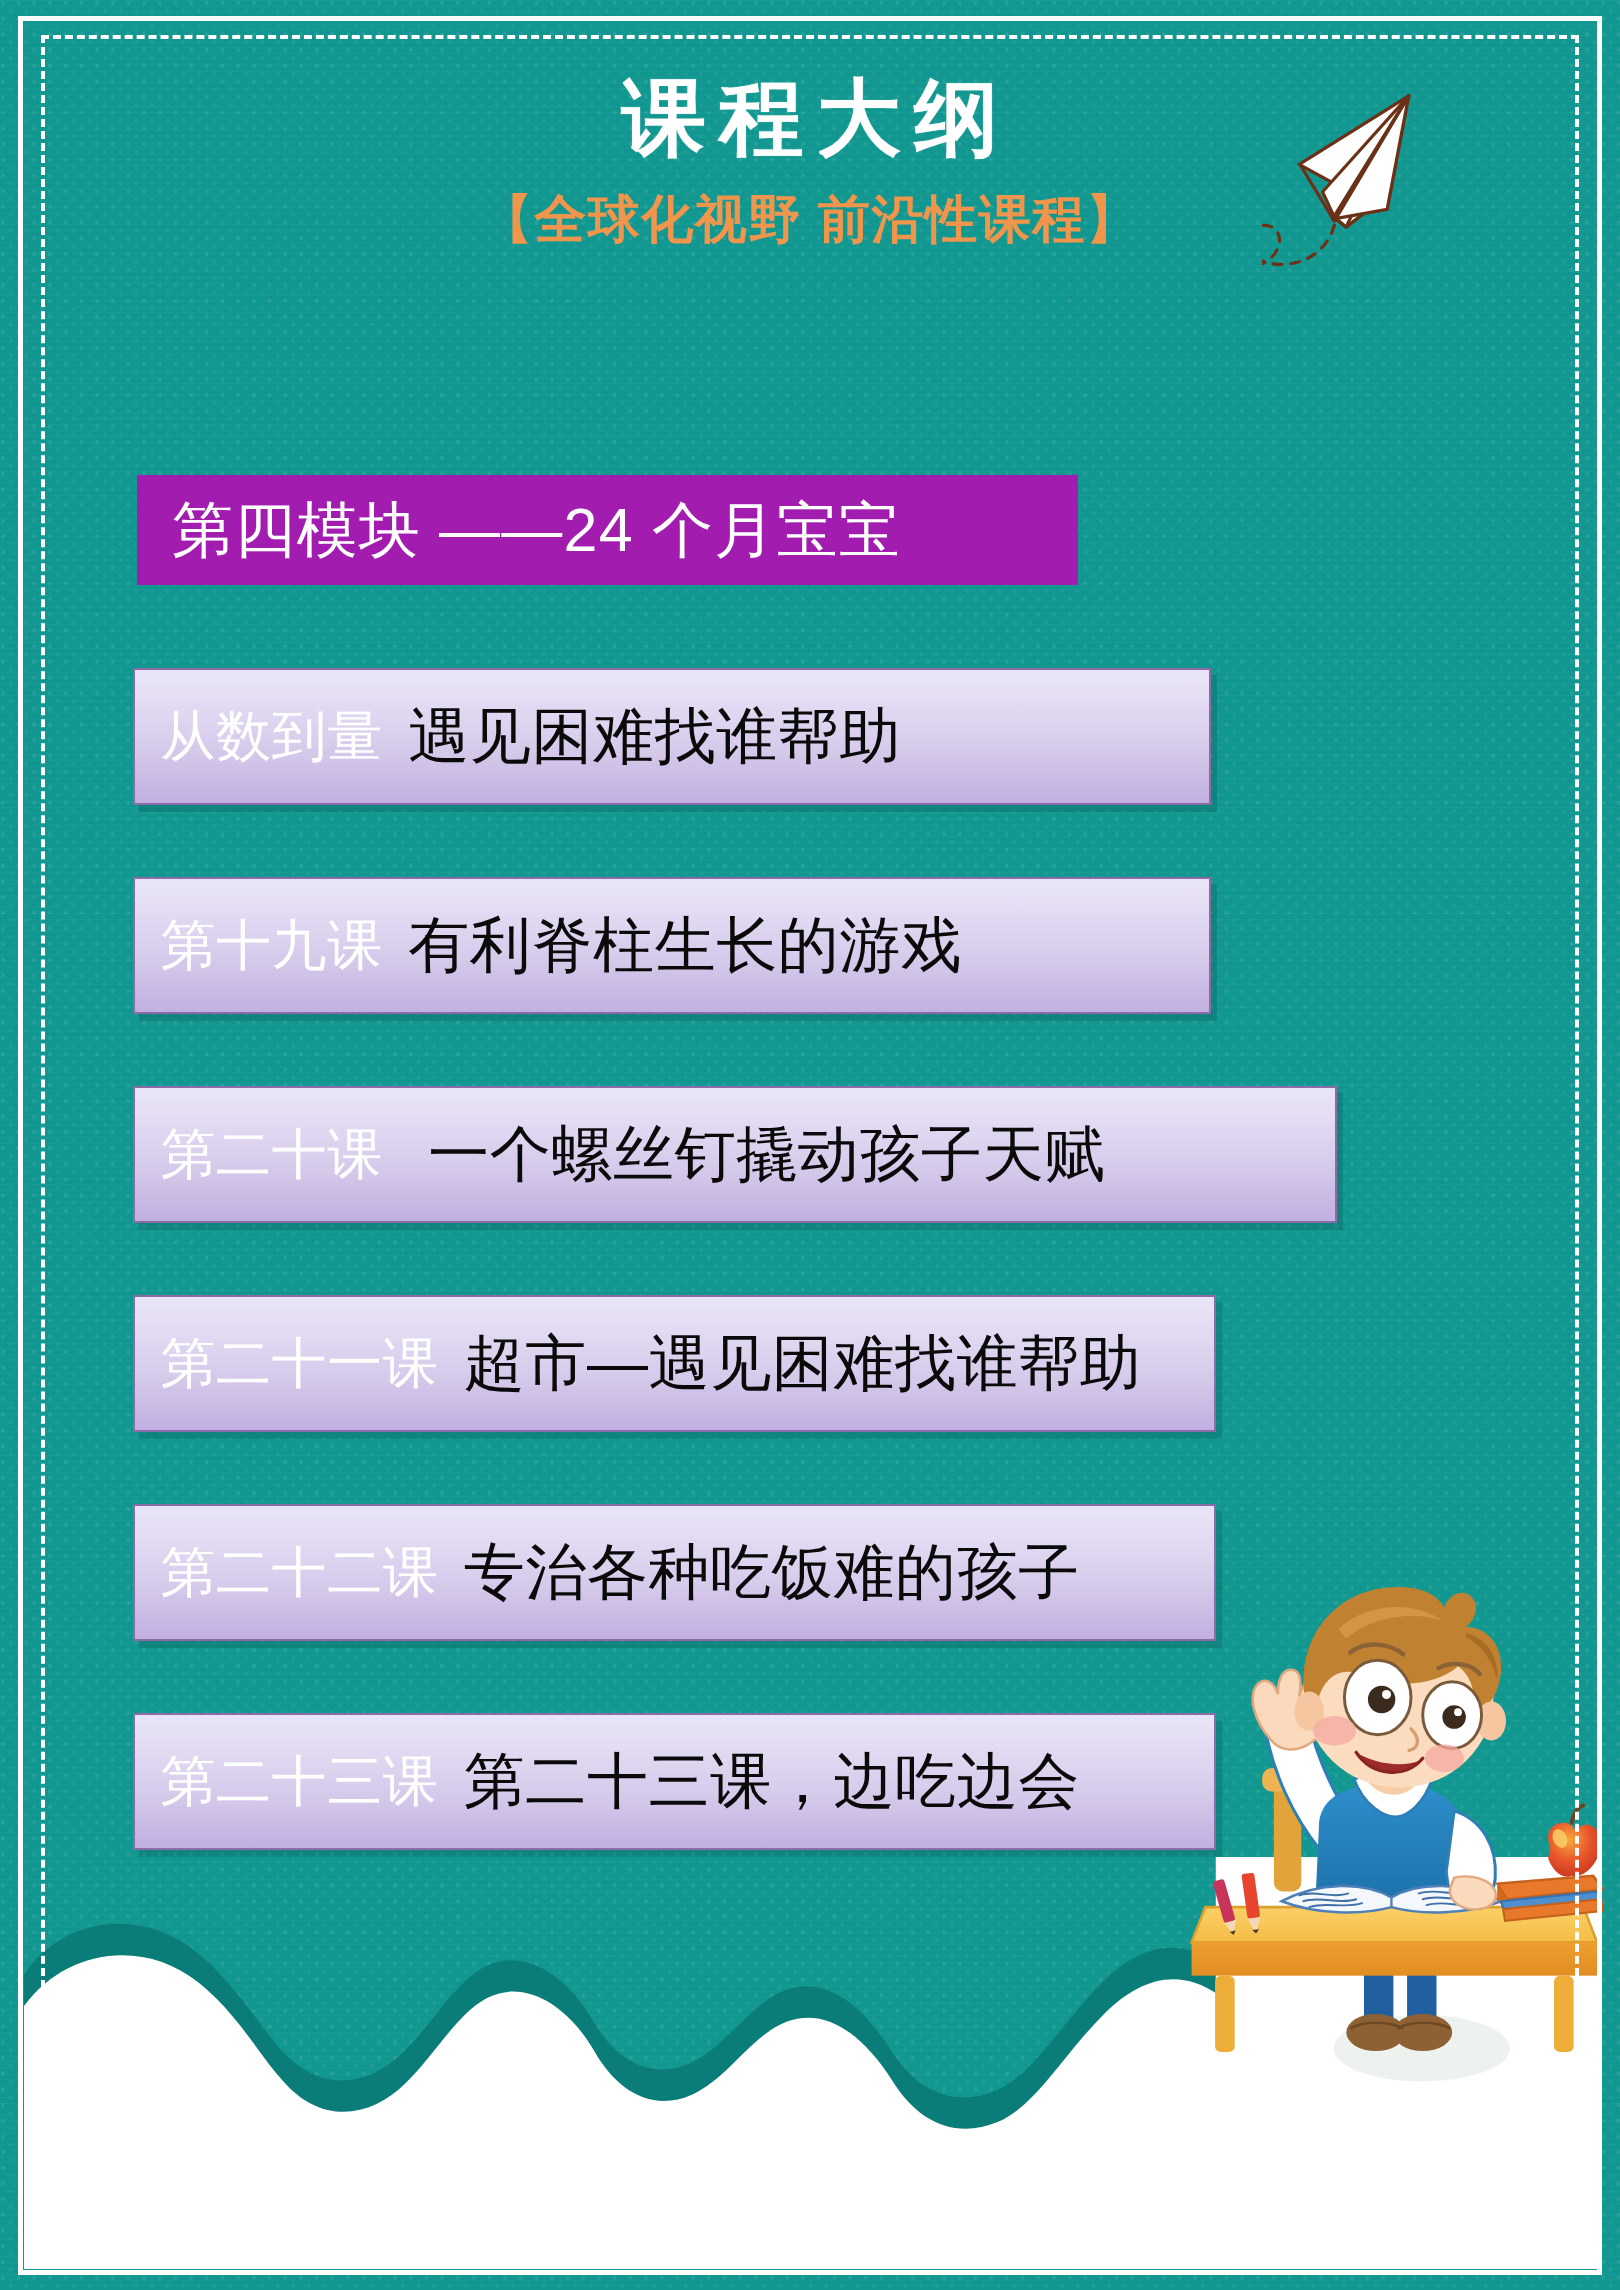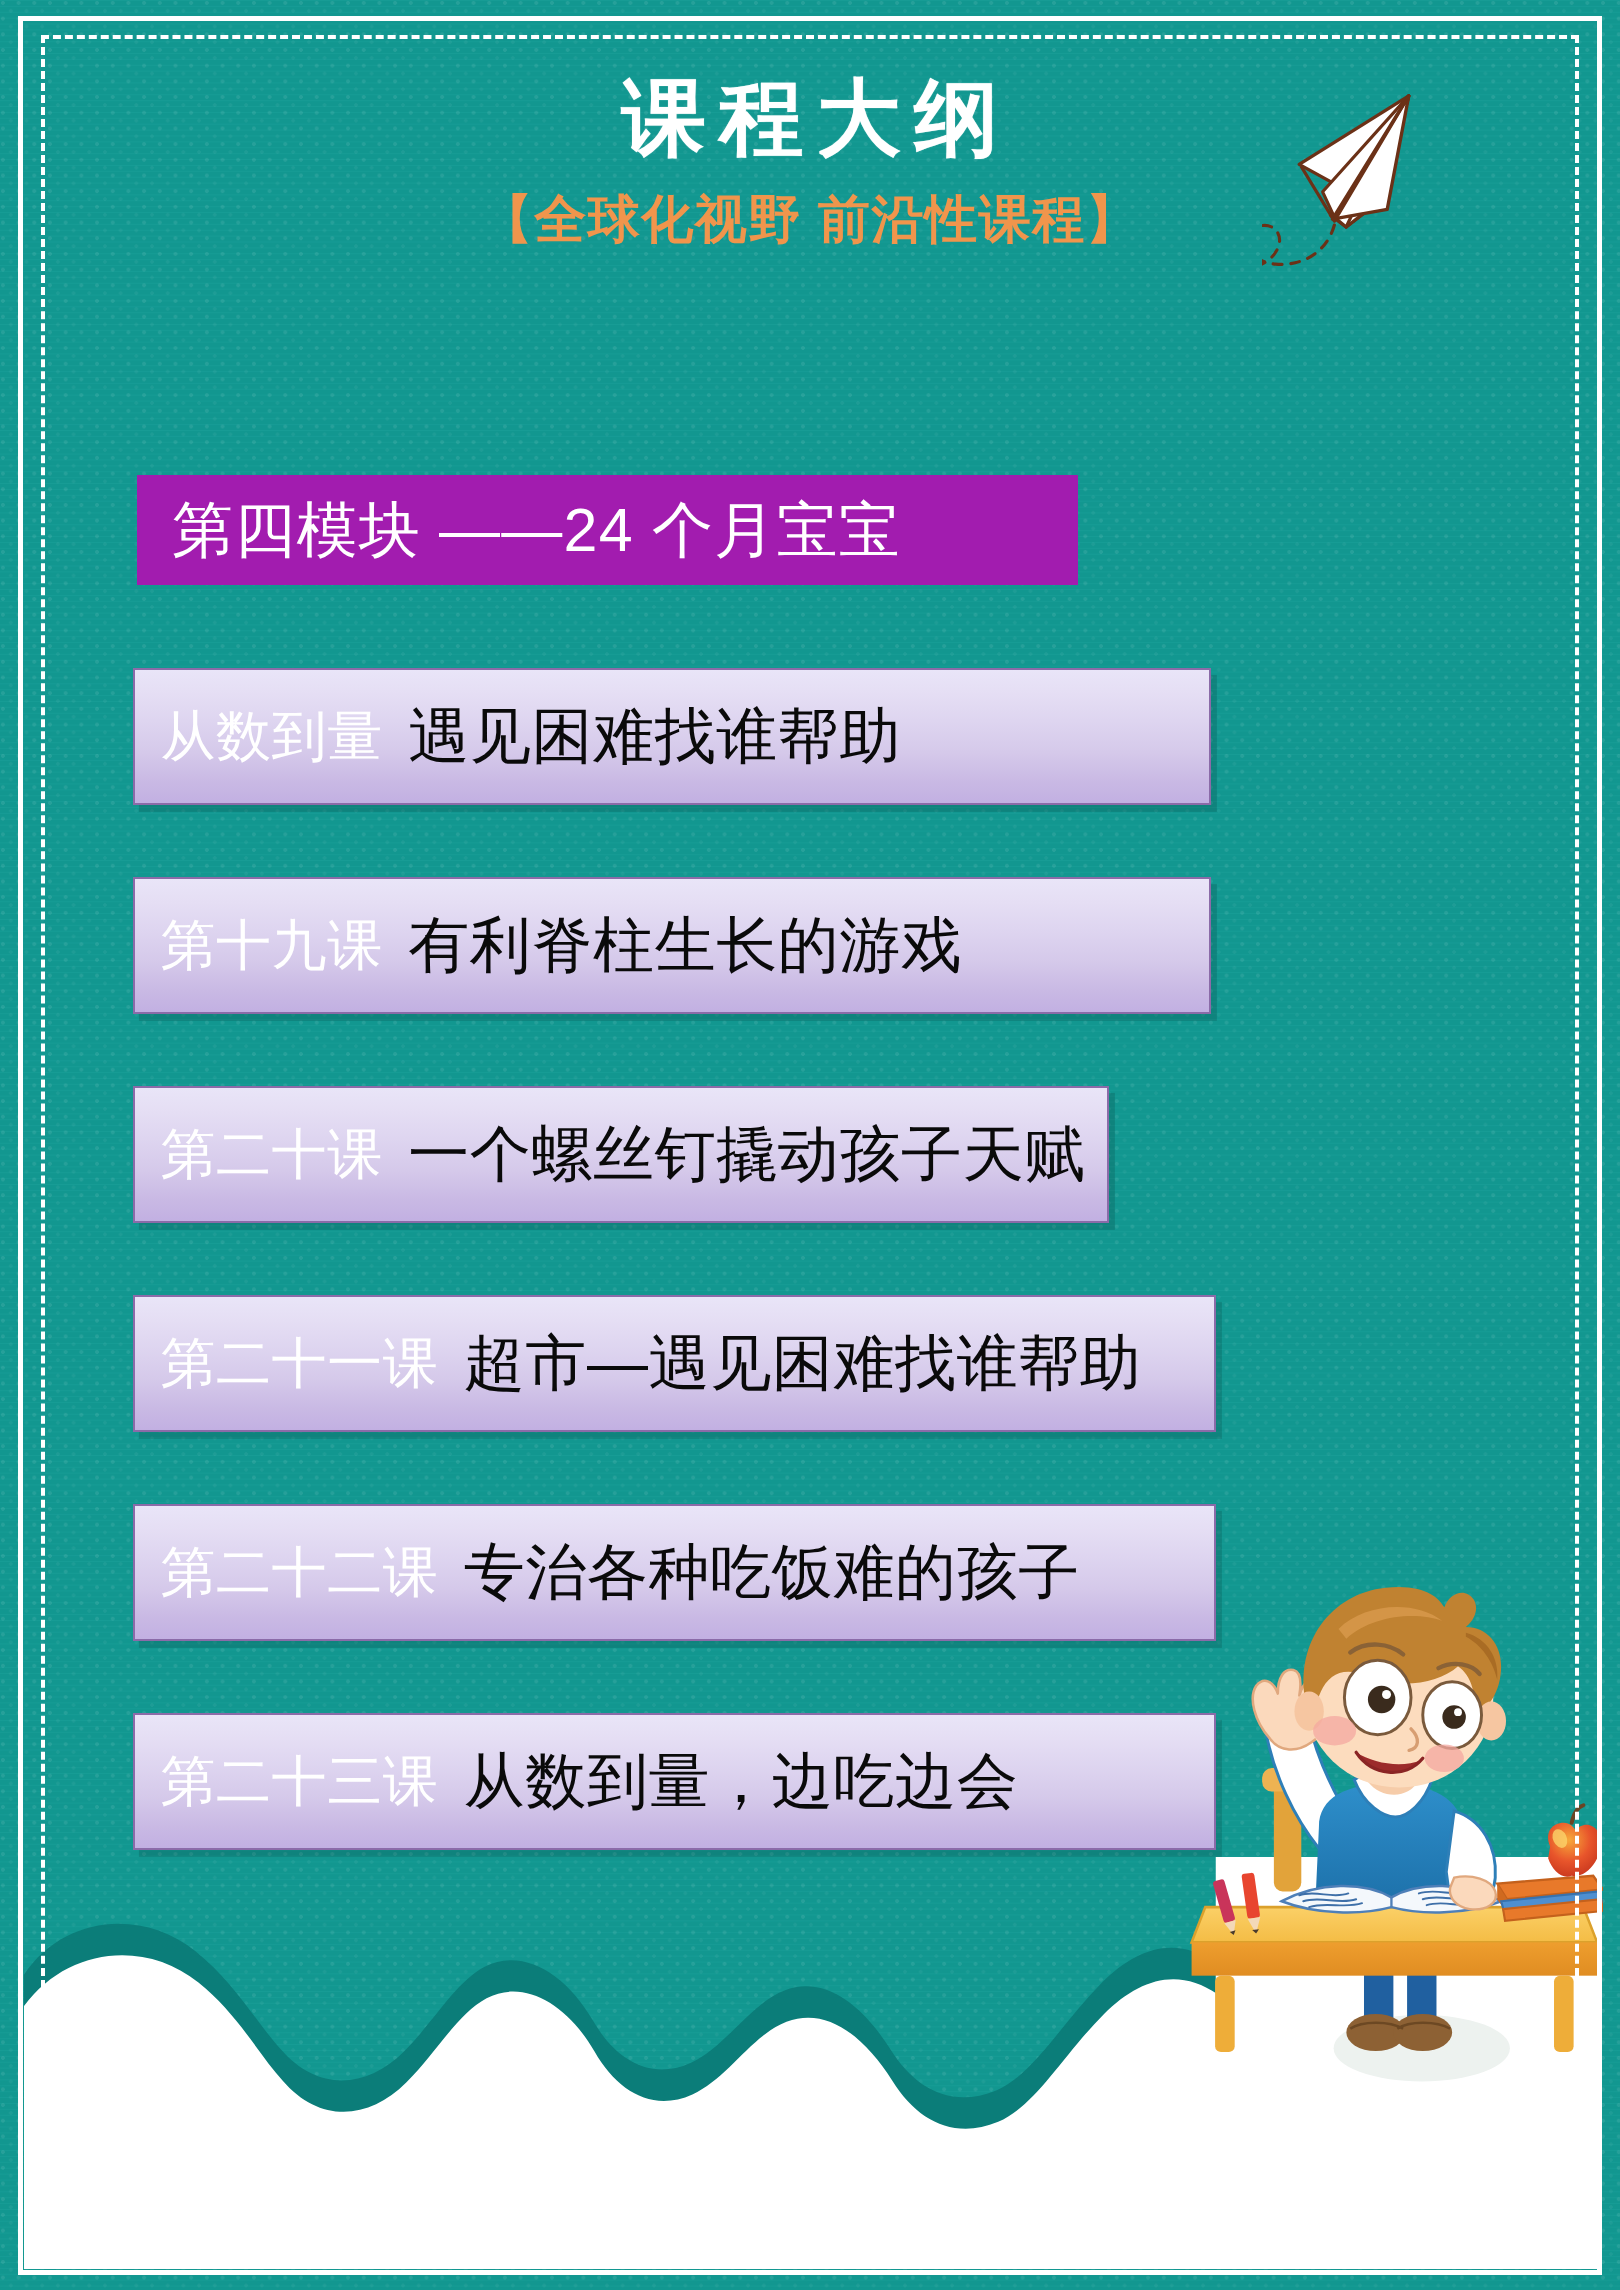--- a/index.html
+++ b/index.html
@@ -131,21 +131,21 @@
        #C9B9E4 84%,
        #C2B0E2 100%);
     border:2.9px solid #8B6BA8;
     box-shadow:5.9px 6.9px 0 rgba(0,0,0,0.13);
     display:flex;
     align-items:center;
     padding-left:25.5px;
   }
   .lesson-row[data-w="w1"]{width:1078px;}
   .lesson-row[data-w="w2"]{width:1078px;}
-  .lesson-row[data-w="w3"]{width:976px;}
+  .lesson-row[data-w="w3"]{width:1204px;gap:20px;}
   .lesson-row[data-w="w4"]{width:1083px;}
   .lesson-row[data-w="w5"]{width:1083px;}
   .lesson-row[data-w="w6"]{width:1083px;}
 
   .lesson-num{
     color:#ffffff;
     font-size:55px;
     font-weight:400;
     line-height:1;
     white-space:nowrap;
@@ -261,21 +261,21 @@
       <span class="lesson-title">超市—遇见困难找谁帮助</span>
     </div>
 
     <div class="lesson-row" data-w="w5">
       <span class="lesson-num">第二十二课</span>
       <span class="lesson-title">专治各种吃饭难的孩子</span>
     </div>
 
     <div class="lesson-row" data-w="w6">
       <span class="lesson-num">第二十三课</span>
-      <span class="lesson-title">从数到量，边吃边会</span>
+      <span class="lesson-title">第二十三课，边吃边会</span>
     </div>
 
   </div>
 
   <div class="boy-scene">
     <svg viewBox="0 0 440 560" xmlns="http://www.w3.org/2000/svg">
       <defs>
         <linearGradient id="deskTop" x1="0" y1="0" x2="0" y2="1">
           <stop offset="0%" stop-color="#FBD067"></stop>
           <stop offset="100%" stop-color="#F4BC45"></stop>

